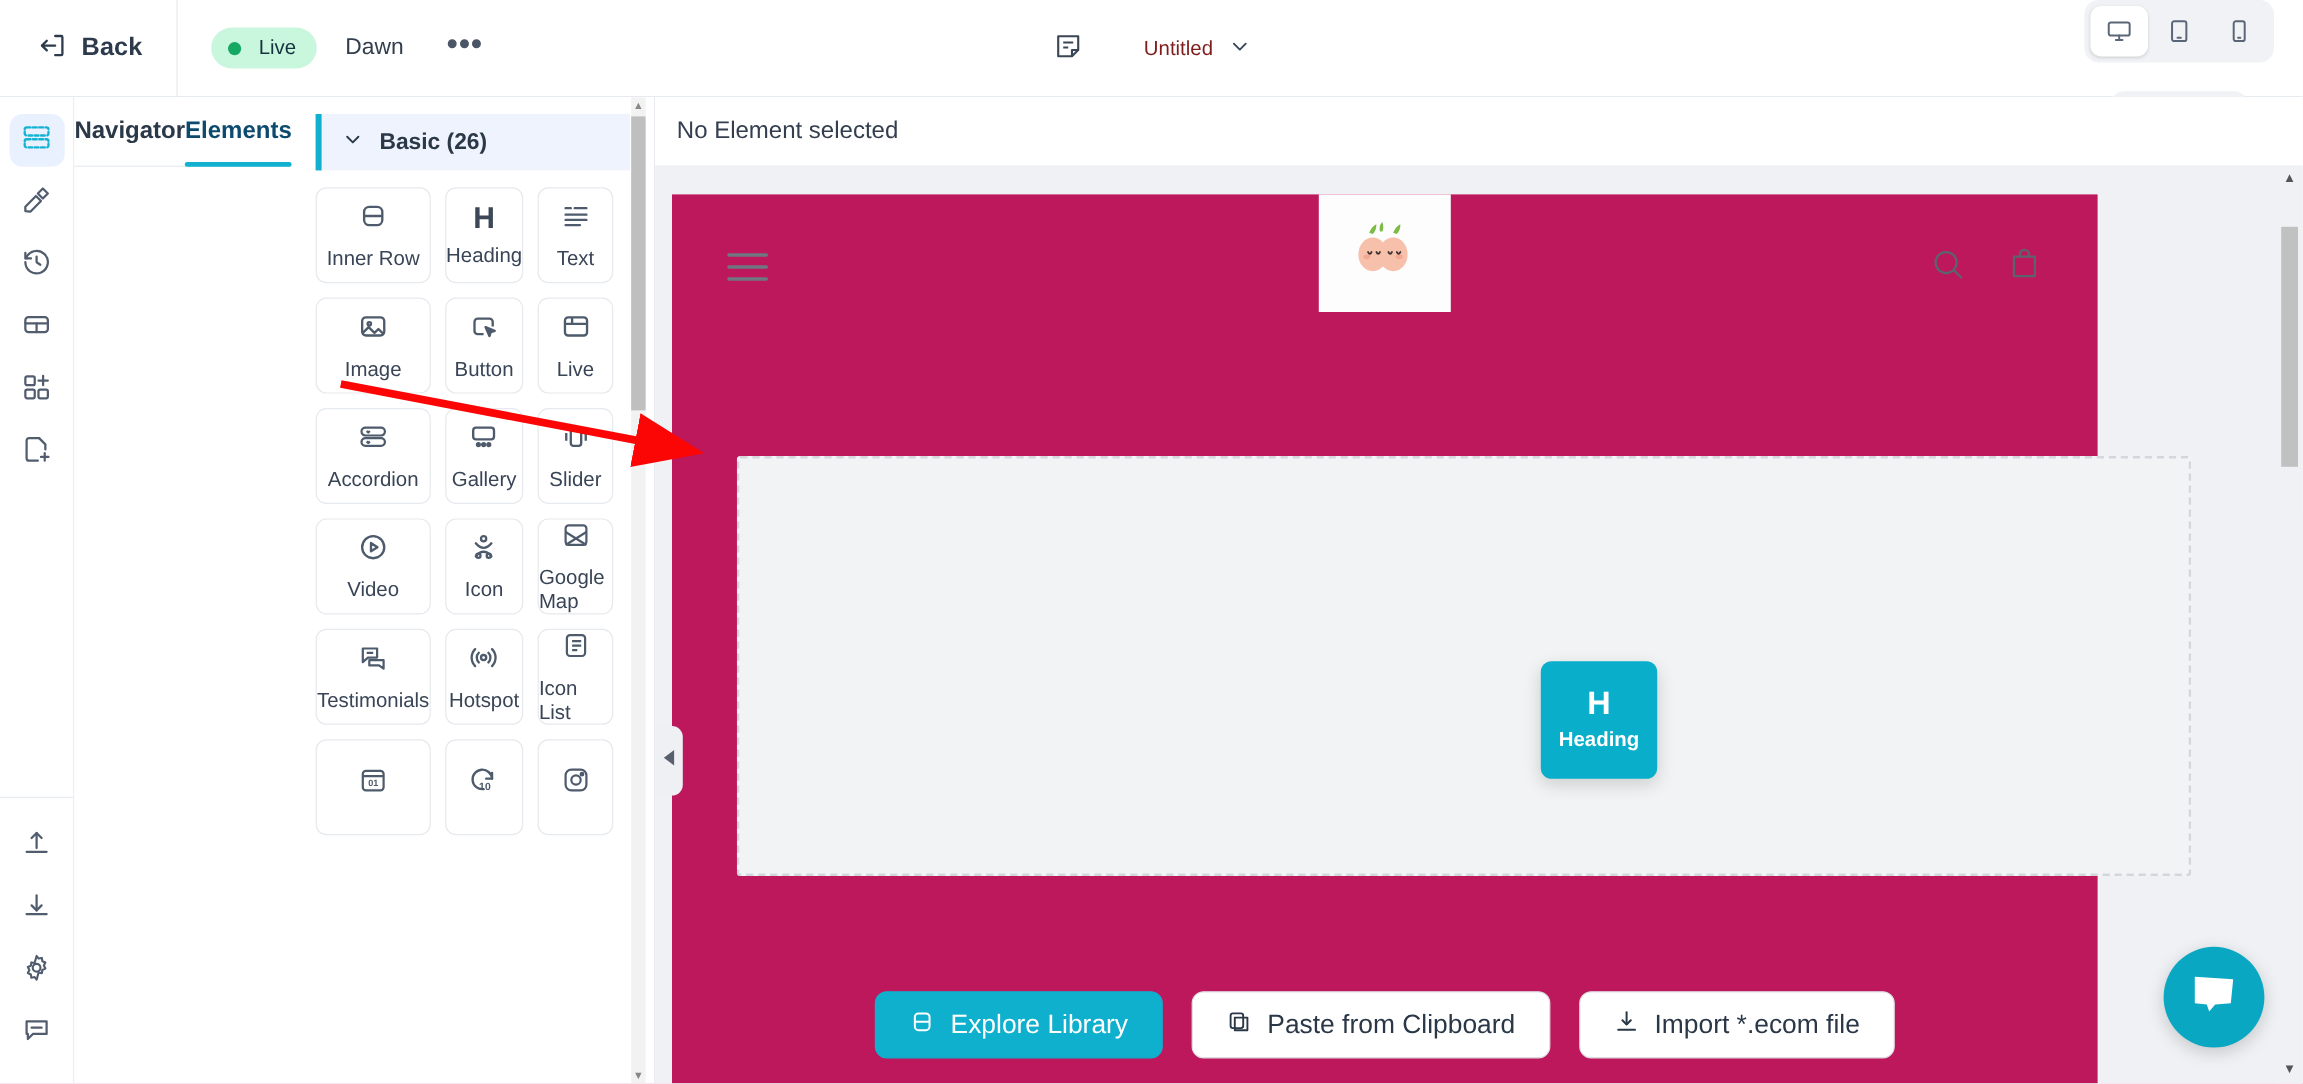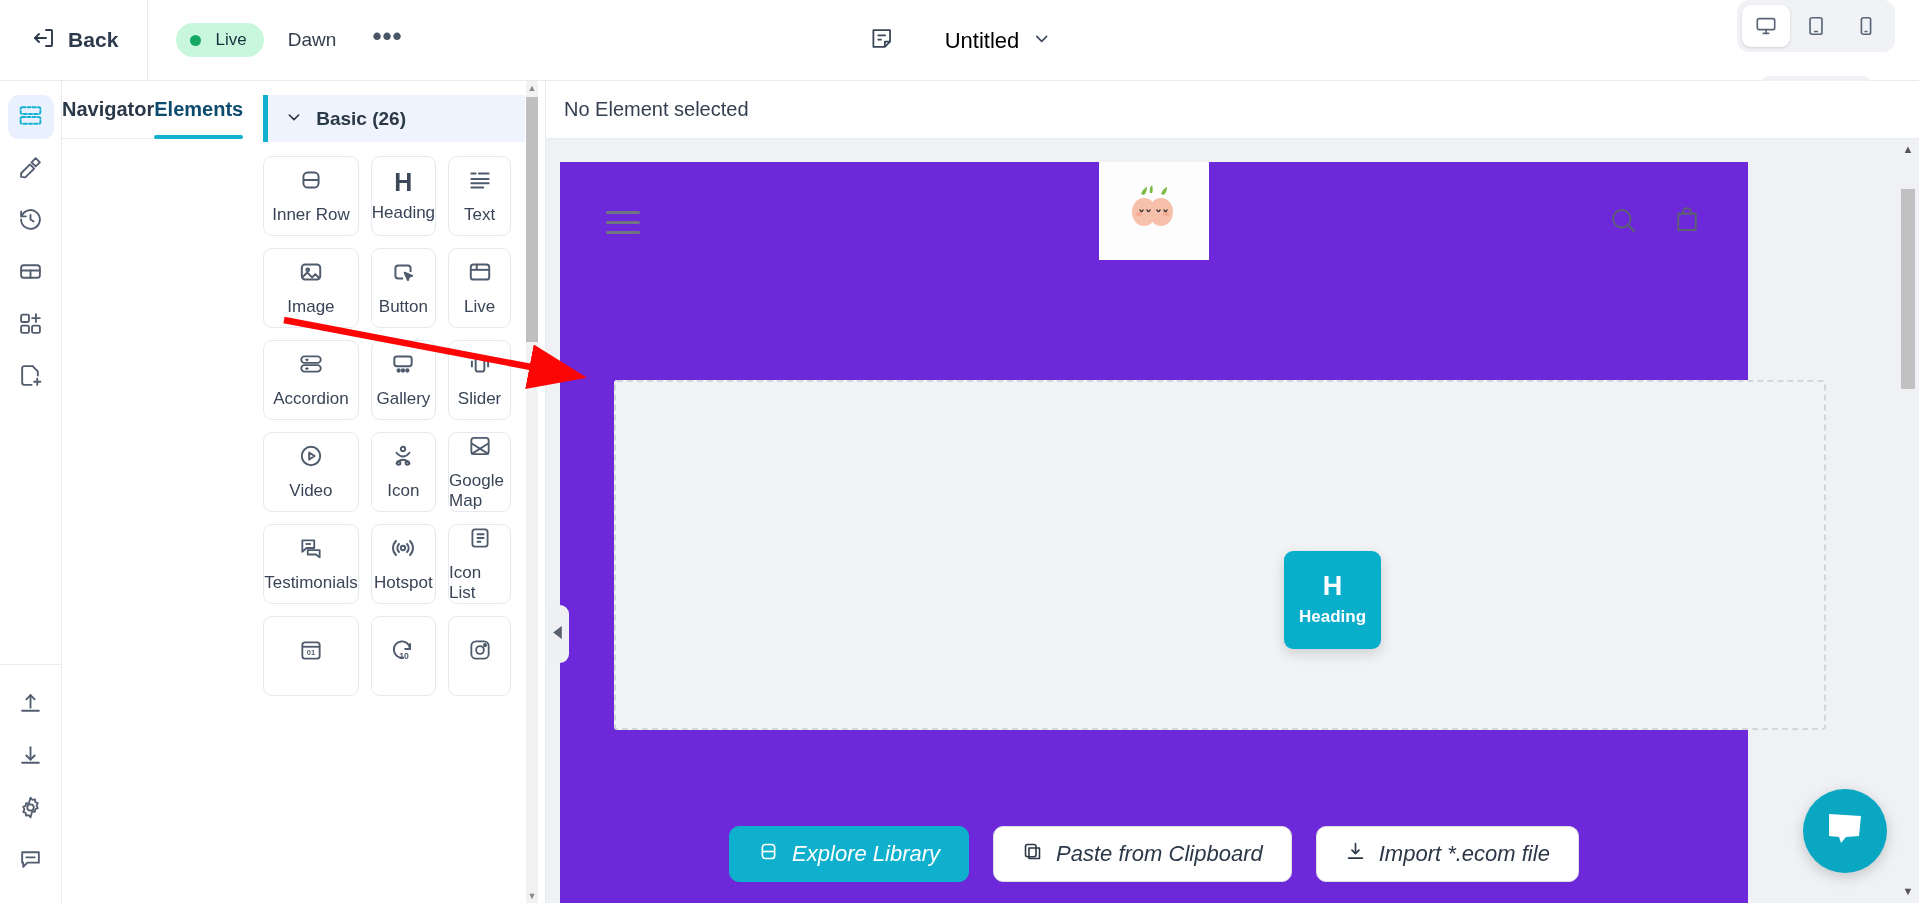--- a/index.html
+++ b/index.html
@@ -34,21 +34,21 @@
   .live-dot { width: 11px; height: 11px; border-radius: 50%; background: #15a863; }
   .theme-name { font-size: 19px; color: #333e4d; padding: 0 10px; cursor: pointer; }
   .dots-btn {
     font-size: 26px; letter-spacing: 1px; color: #4a5566; line-height: 10px;
     padding: 10px 12px 18px 12px; cursor: pointer; font-weight: bold;
   }
   .tb-center {
     position: absolute; left: 50%; top: 0; transform: translateX(-50%);
     height: 81px; display: flex; align-items: center; gap: 14px;
   }
-  .tb-center .doc-title { font-size: 22px; color: #000000; margin-left: 37px; }
+  .tb-center .doc-title { font-size: 17px; color: #7f1d1d; margin-left: 37px; }
   .tb-right {
     position: absolute; right: 24px; top: 0; height: 81px;
     display: flex; align-items: center; gap: 24px; flex-direction: column;
   }
   .device-group {
     display: flex; align-items: center; background: #f0f2f5;
     border-radius: 12px; padding: 5px; gap: 2px;
   }
   .device-btn {
     width: 48px; height: 42px; border-radius: 9px;
@@ -145,22 +145,21 @@
     height: 58px; border-bottom: 1px solid #e7eaef;
     display: flex; align-items: center; padding-left: 18px;
   }
   .stage-hdr .t { font-size: 20px; color: #333f4f; }
   .canvas-outer {
     position: absolute; left: 0; top: 58px; right: 0; bottom: 0;
     background: #eff1f4; overflow: hidden;
   }
   .site {
     position: absolute; left: 14px; top: 23px; width: 1188px; bottom: 0;
-    background: #6d28d9;
-    font-style: italic;
+    background: #be185d;
   }
   .site-nav {
     height: 120px; display: flex; align-items: center;
     padding: 0 46px; position: relative;
   }
   .burger { display: flex; flex-direction: column; gap: 7px; cursor: pointer; }
   .burger i { display: block; width: 34px; height: 3px; background: #6f7681; border-radius:2px;}
   .logo-box {
     position: absolute; left: 50%; transform: translateX(-50%);
     top: 0; width: 110px; height: 98px; background: #fdfdfd;

